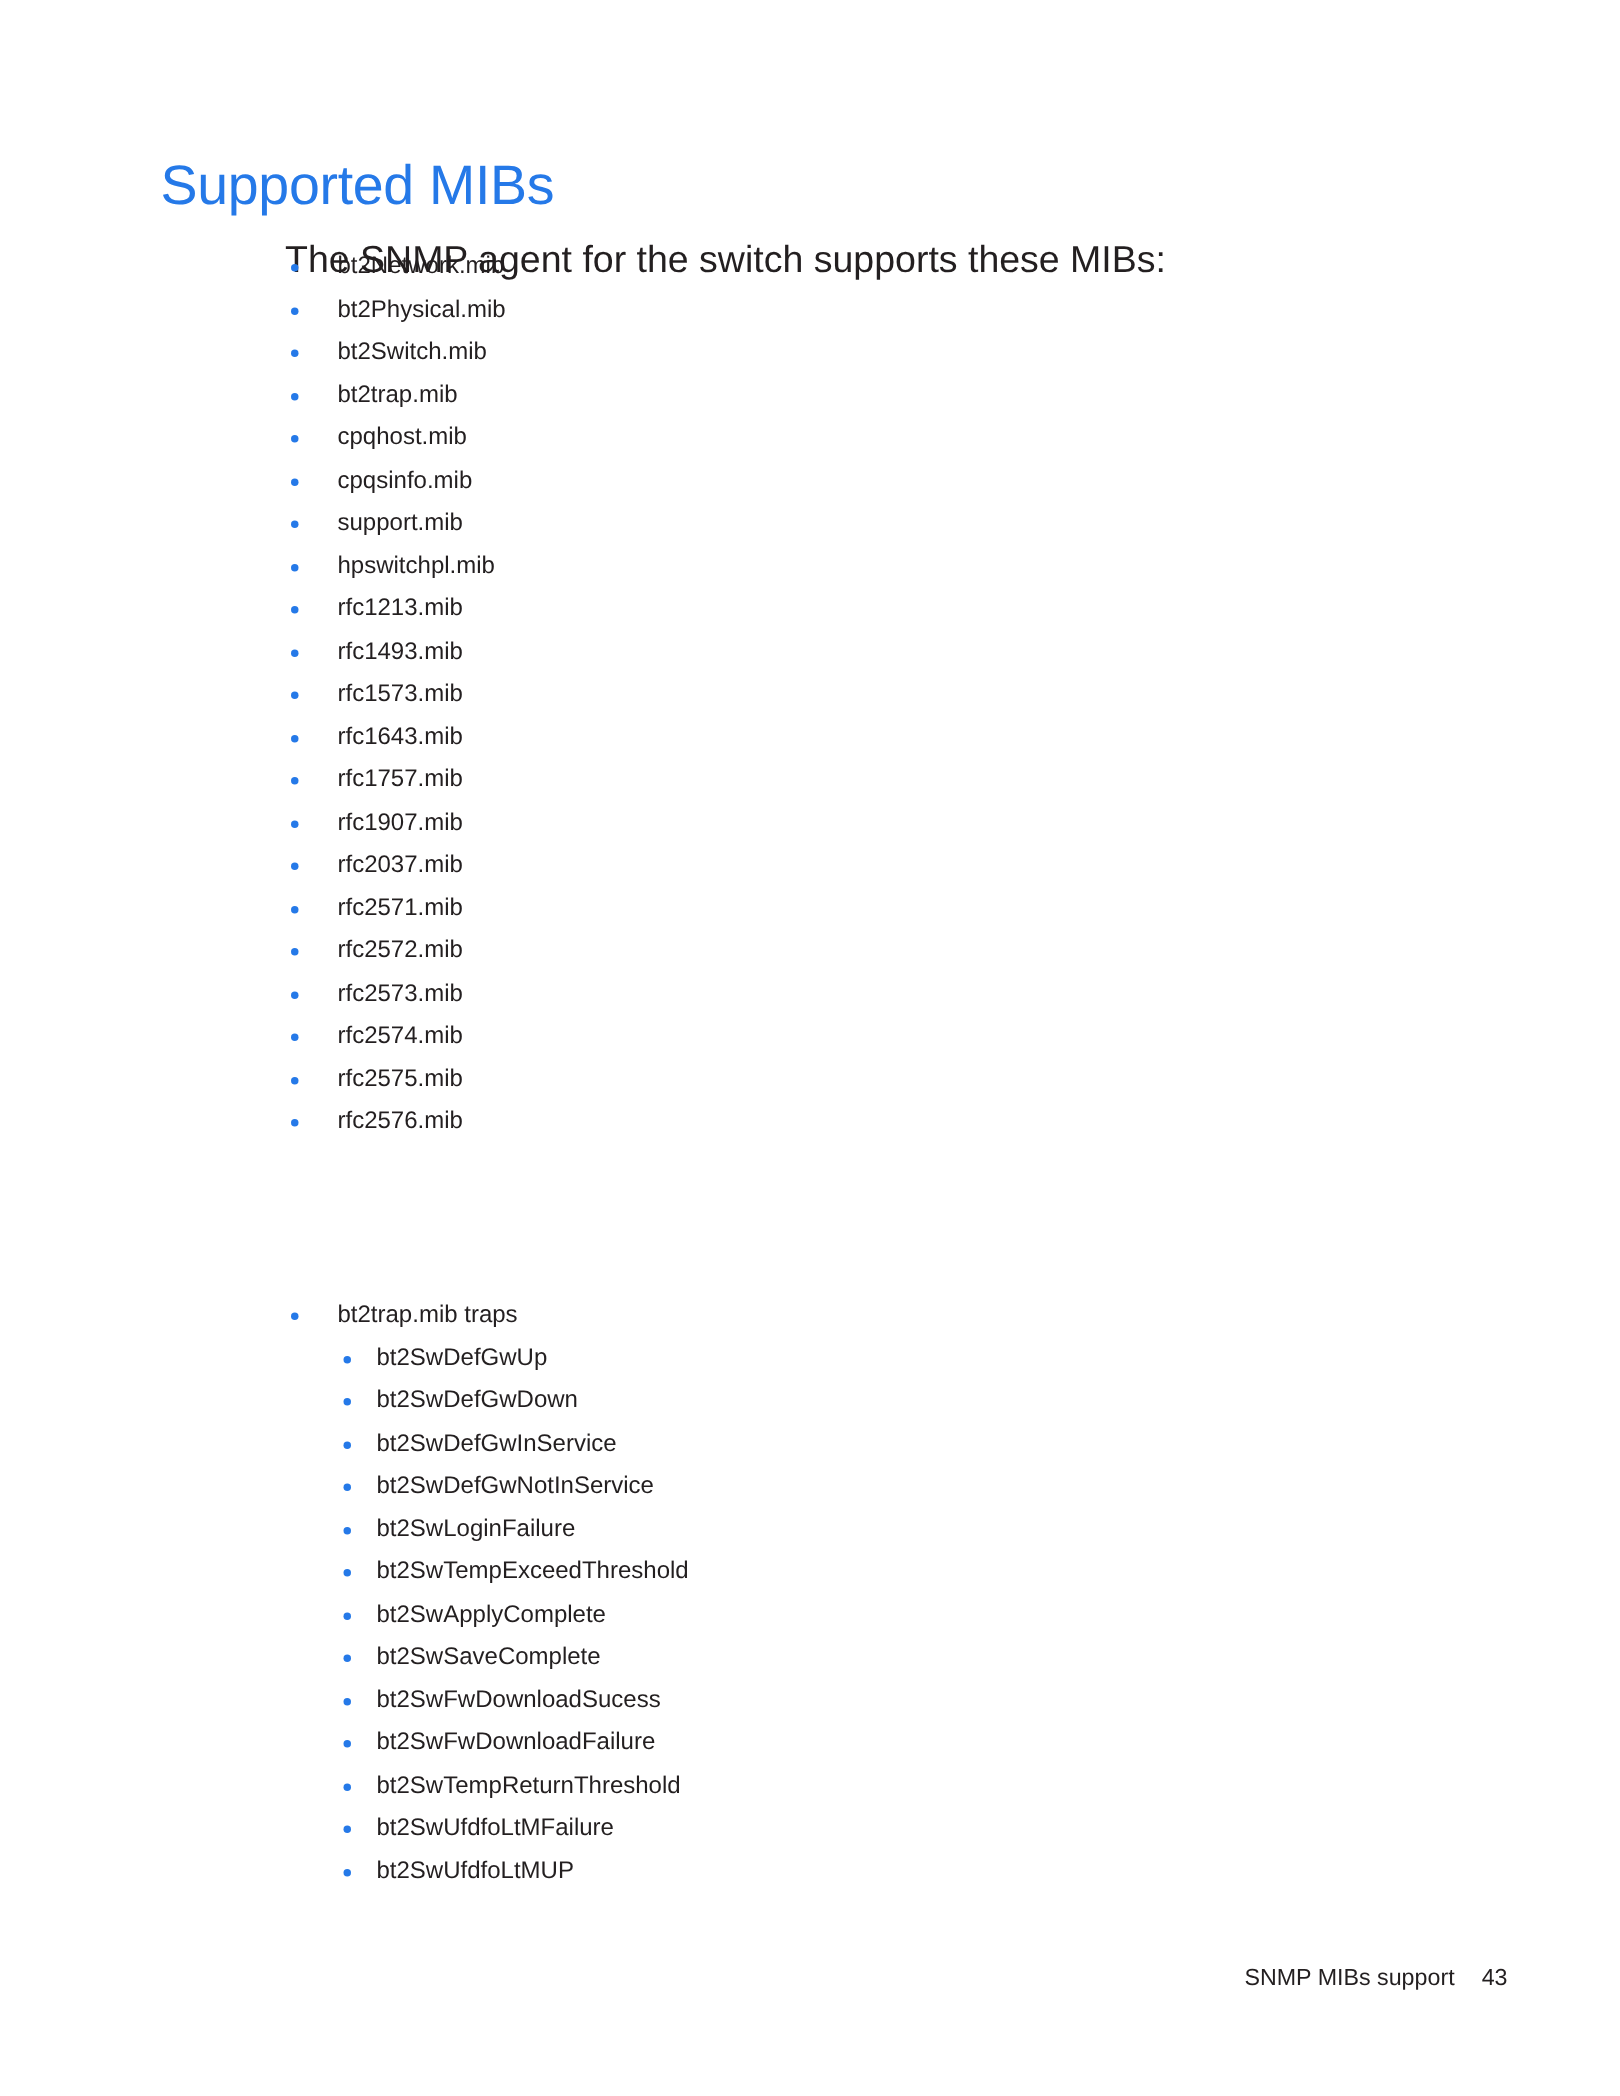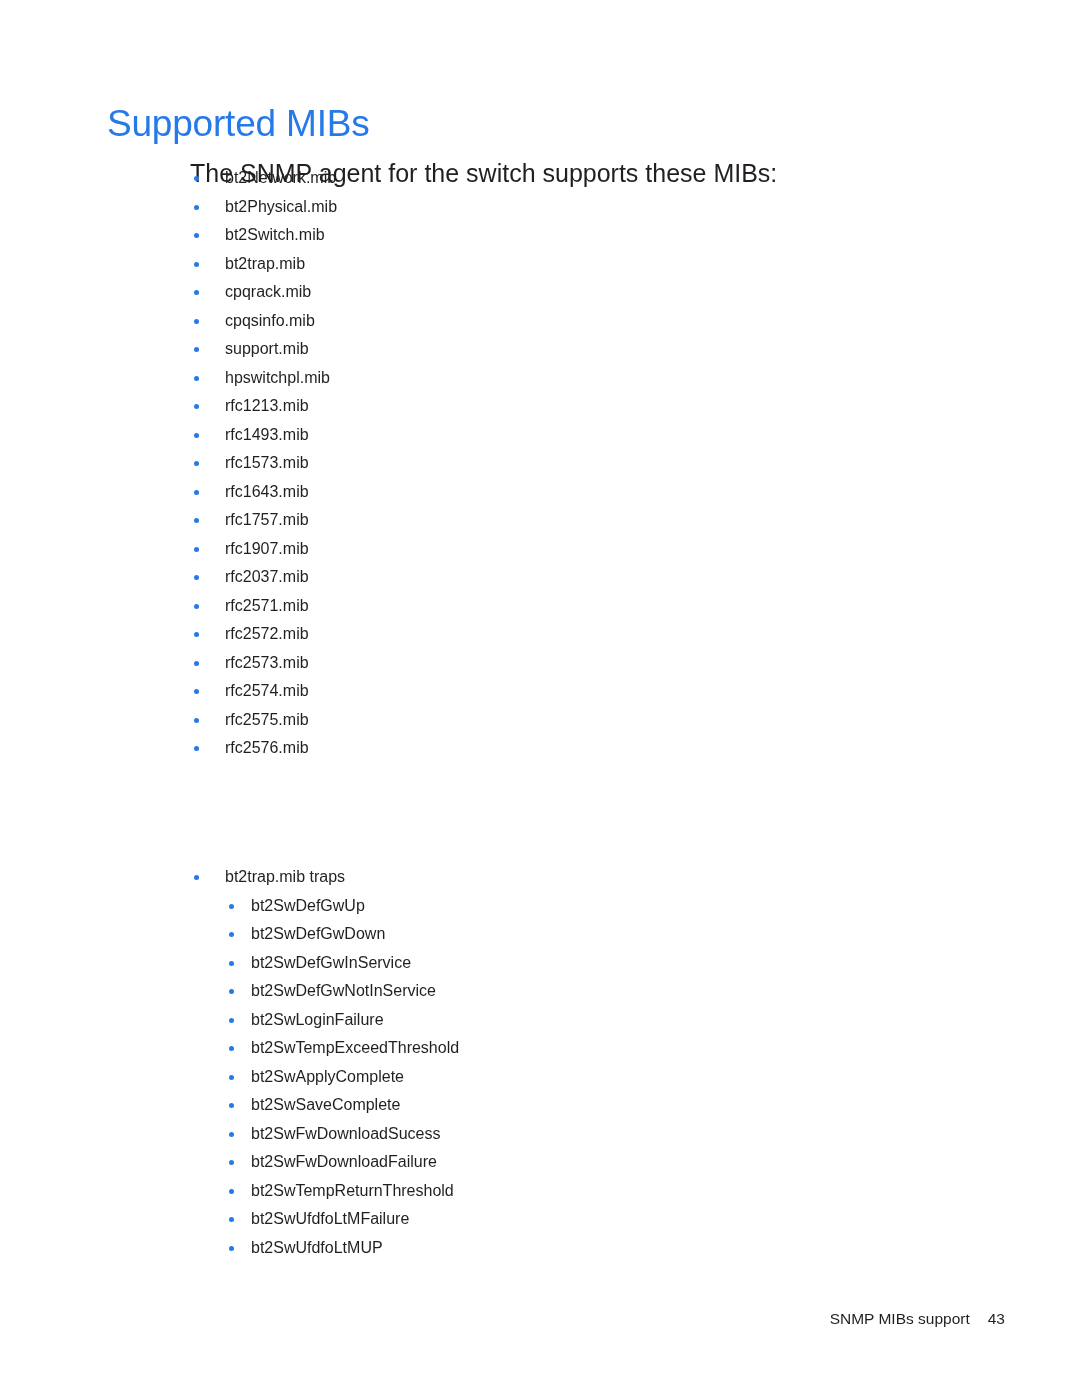--- a/index.html
+++ b/index.html
@@ -126,21 +126,21 @@
       <li class="li lvl1">
         <span class="bullet"></span>
         <span class="txt">bt2Switch.mib</span>
       </li>
       <li class="li lvl1">
         <span class="bullet"></span>
         <span class="txt">bt2trap.mib</span>
       </li>
       <li class="li lvl1">
         <span class="bullet"></span>
-        <span class="txt">cpqrack.mib</span>
+        <span class="txt">cpqhost.mib</span>
       </li>
       <li class="li lvl1">
         <span class="bullet"></span>
         <span class="txt">cpqsinfo.mib</span>
       </li>
       <li class="li lvl1">
         <span class="bullet"></span>
         <span class="txt">support.mib</span>
       </li>
       <li class="li lvl1">

